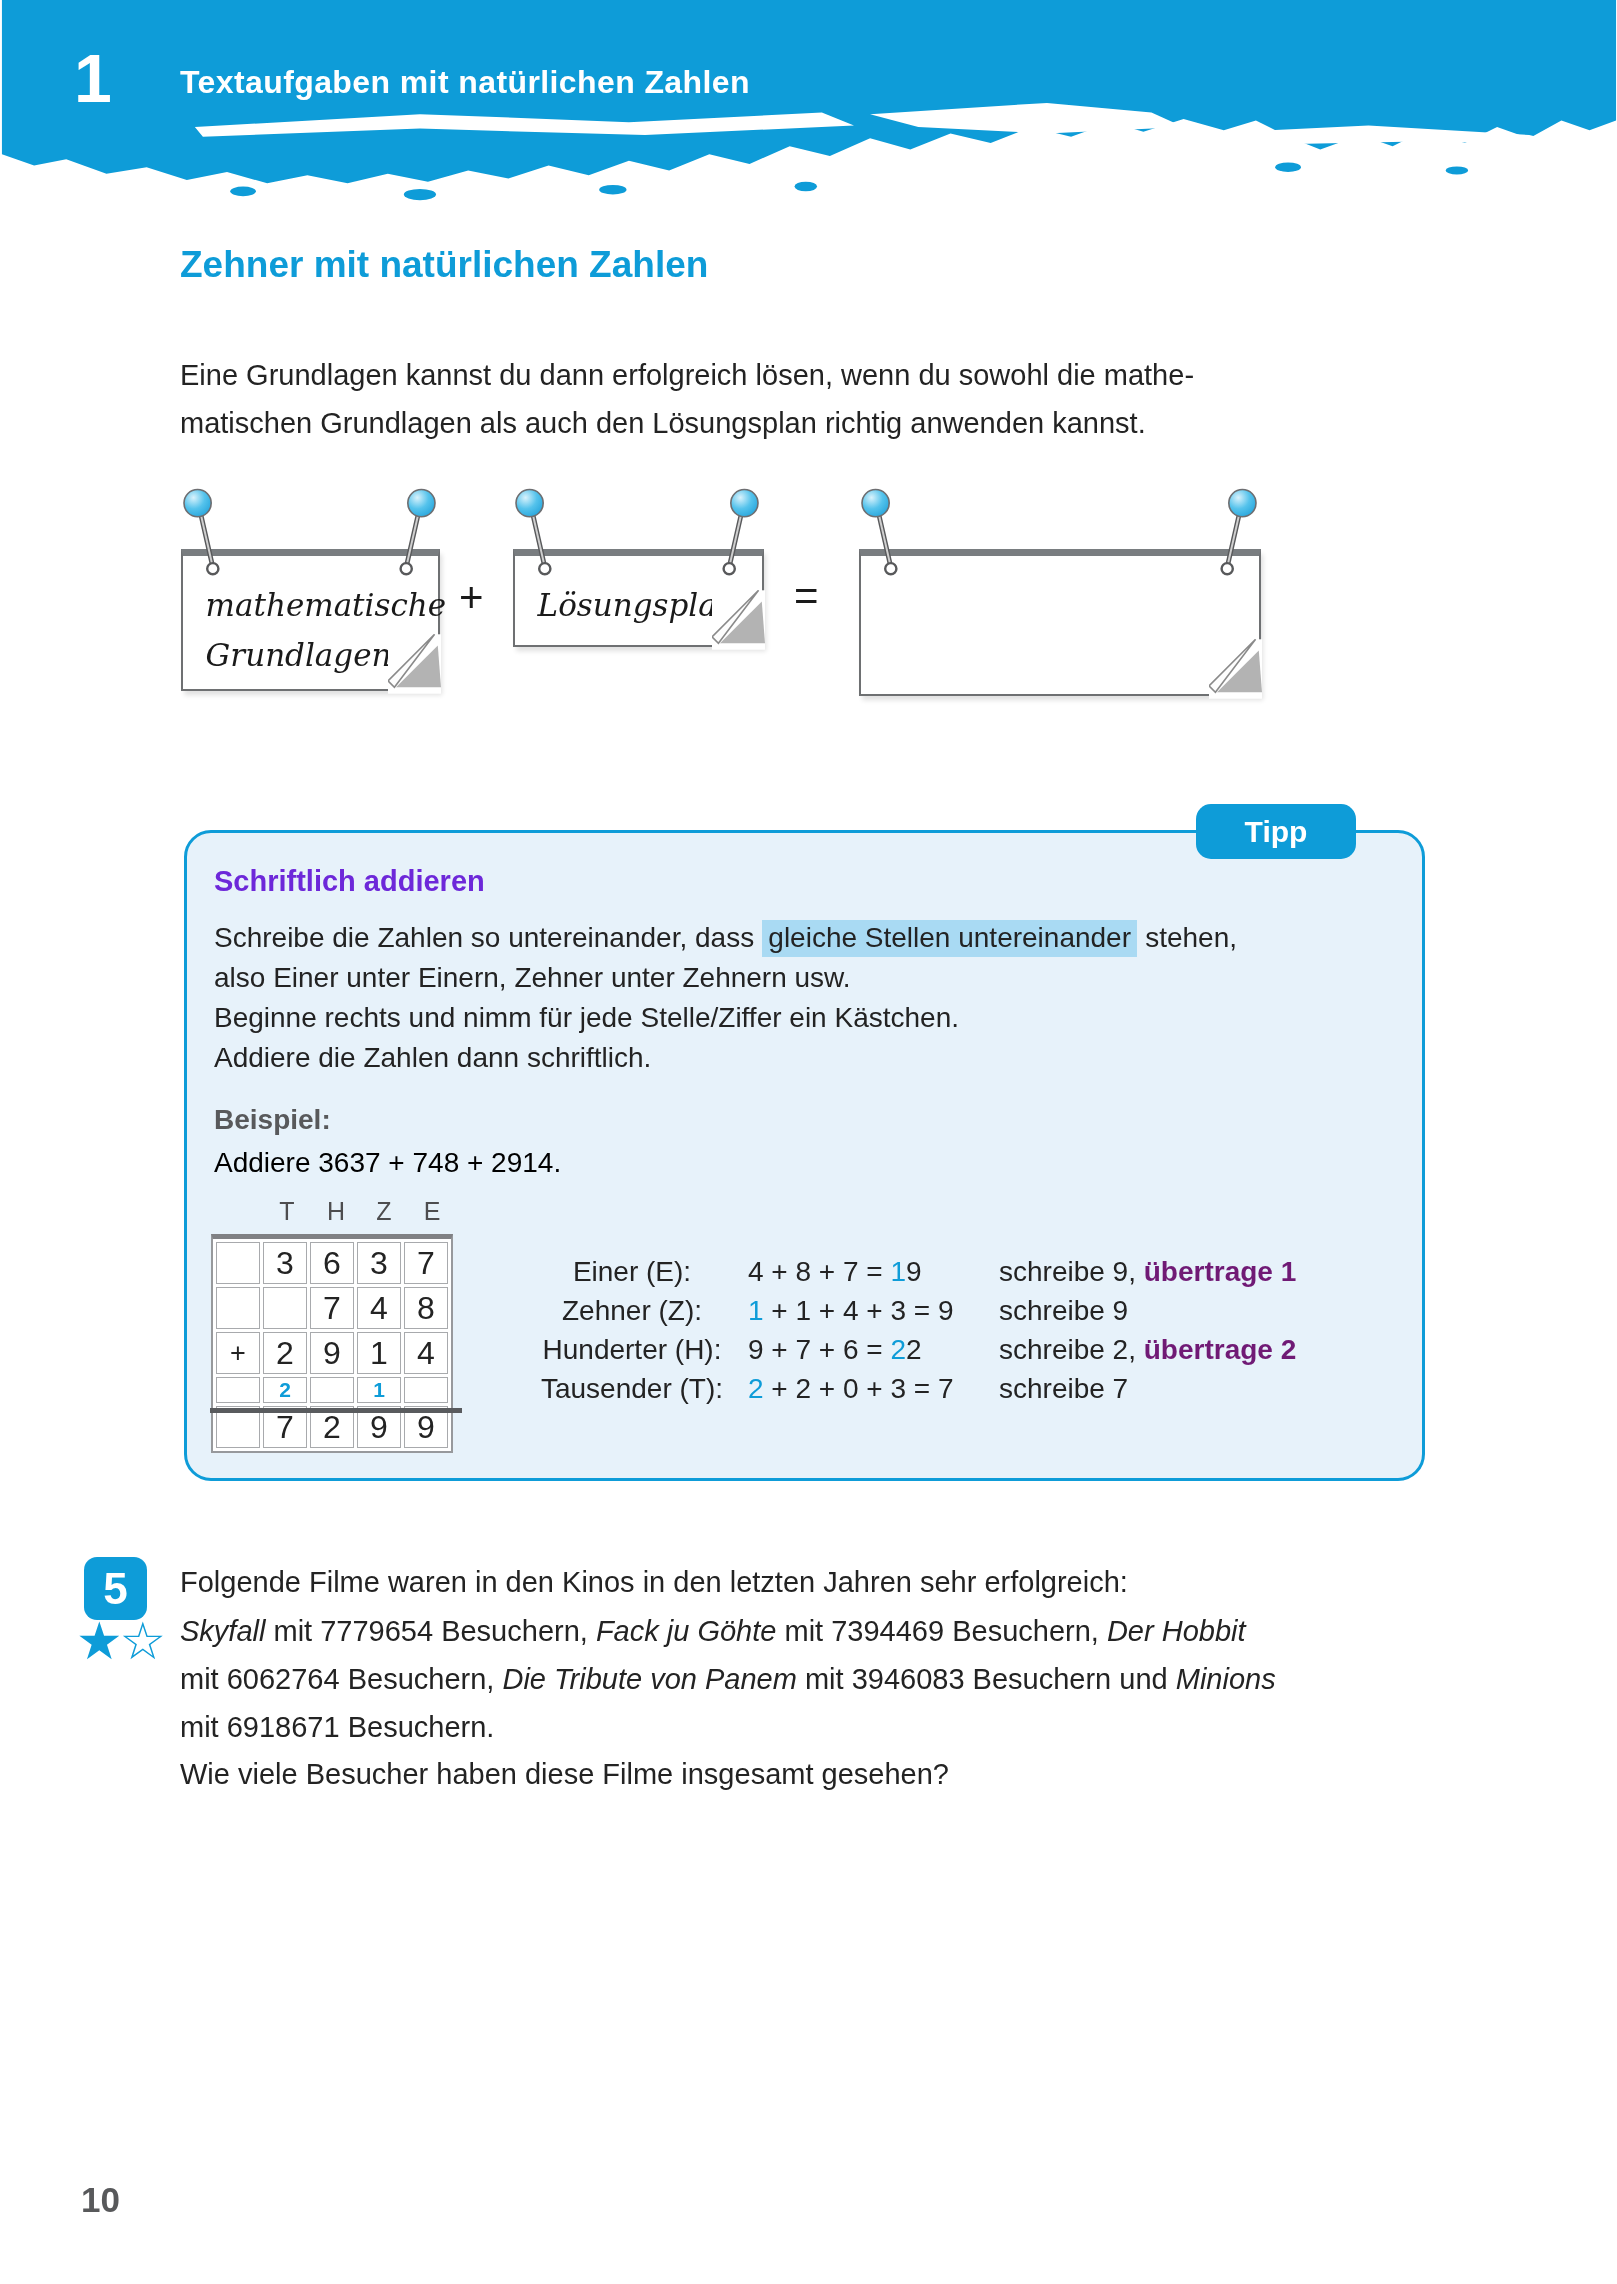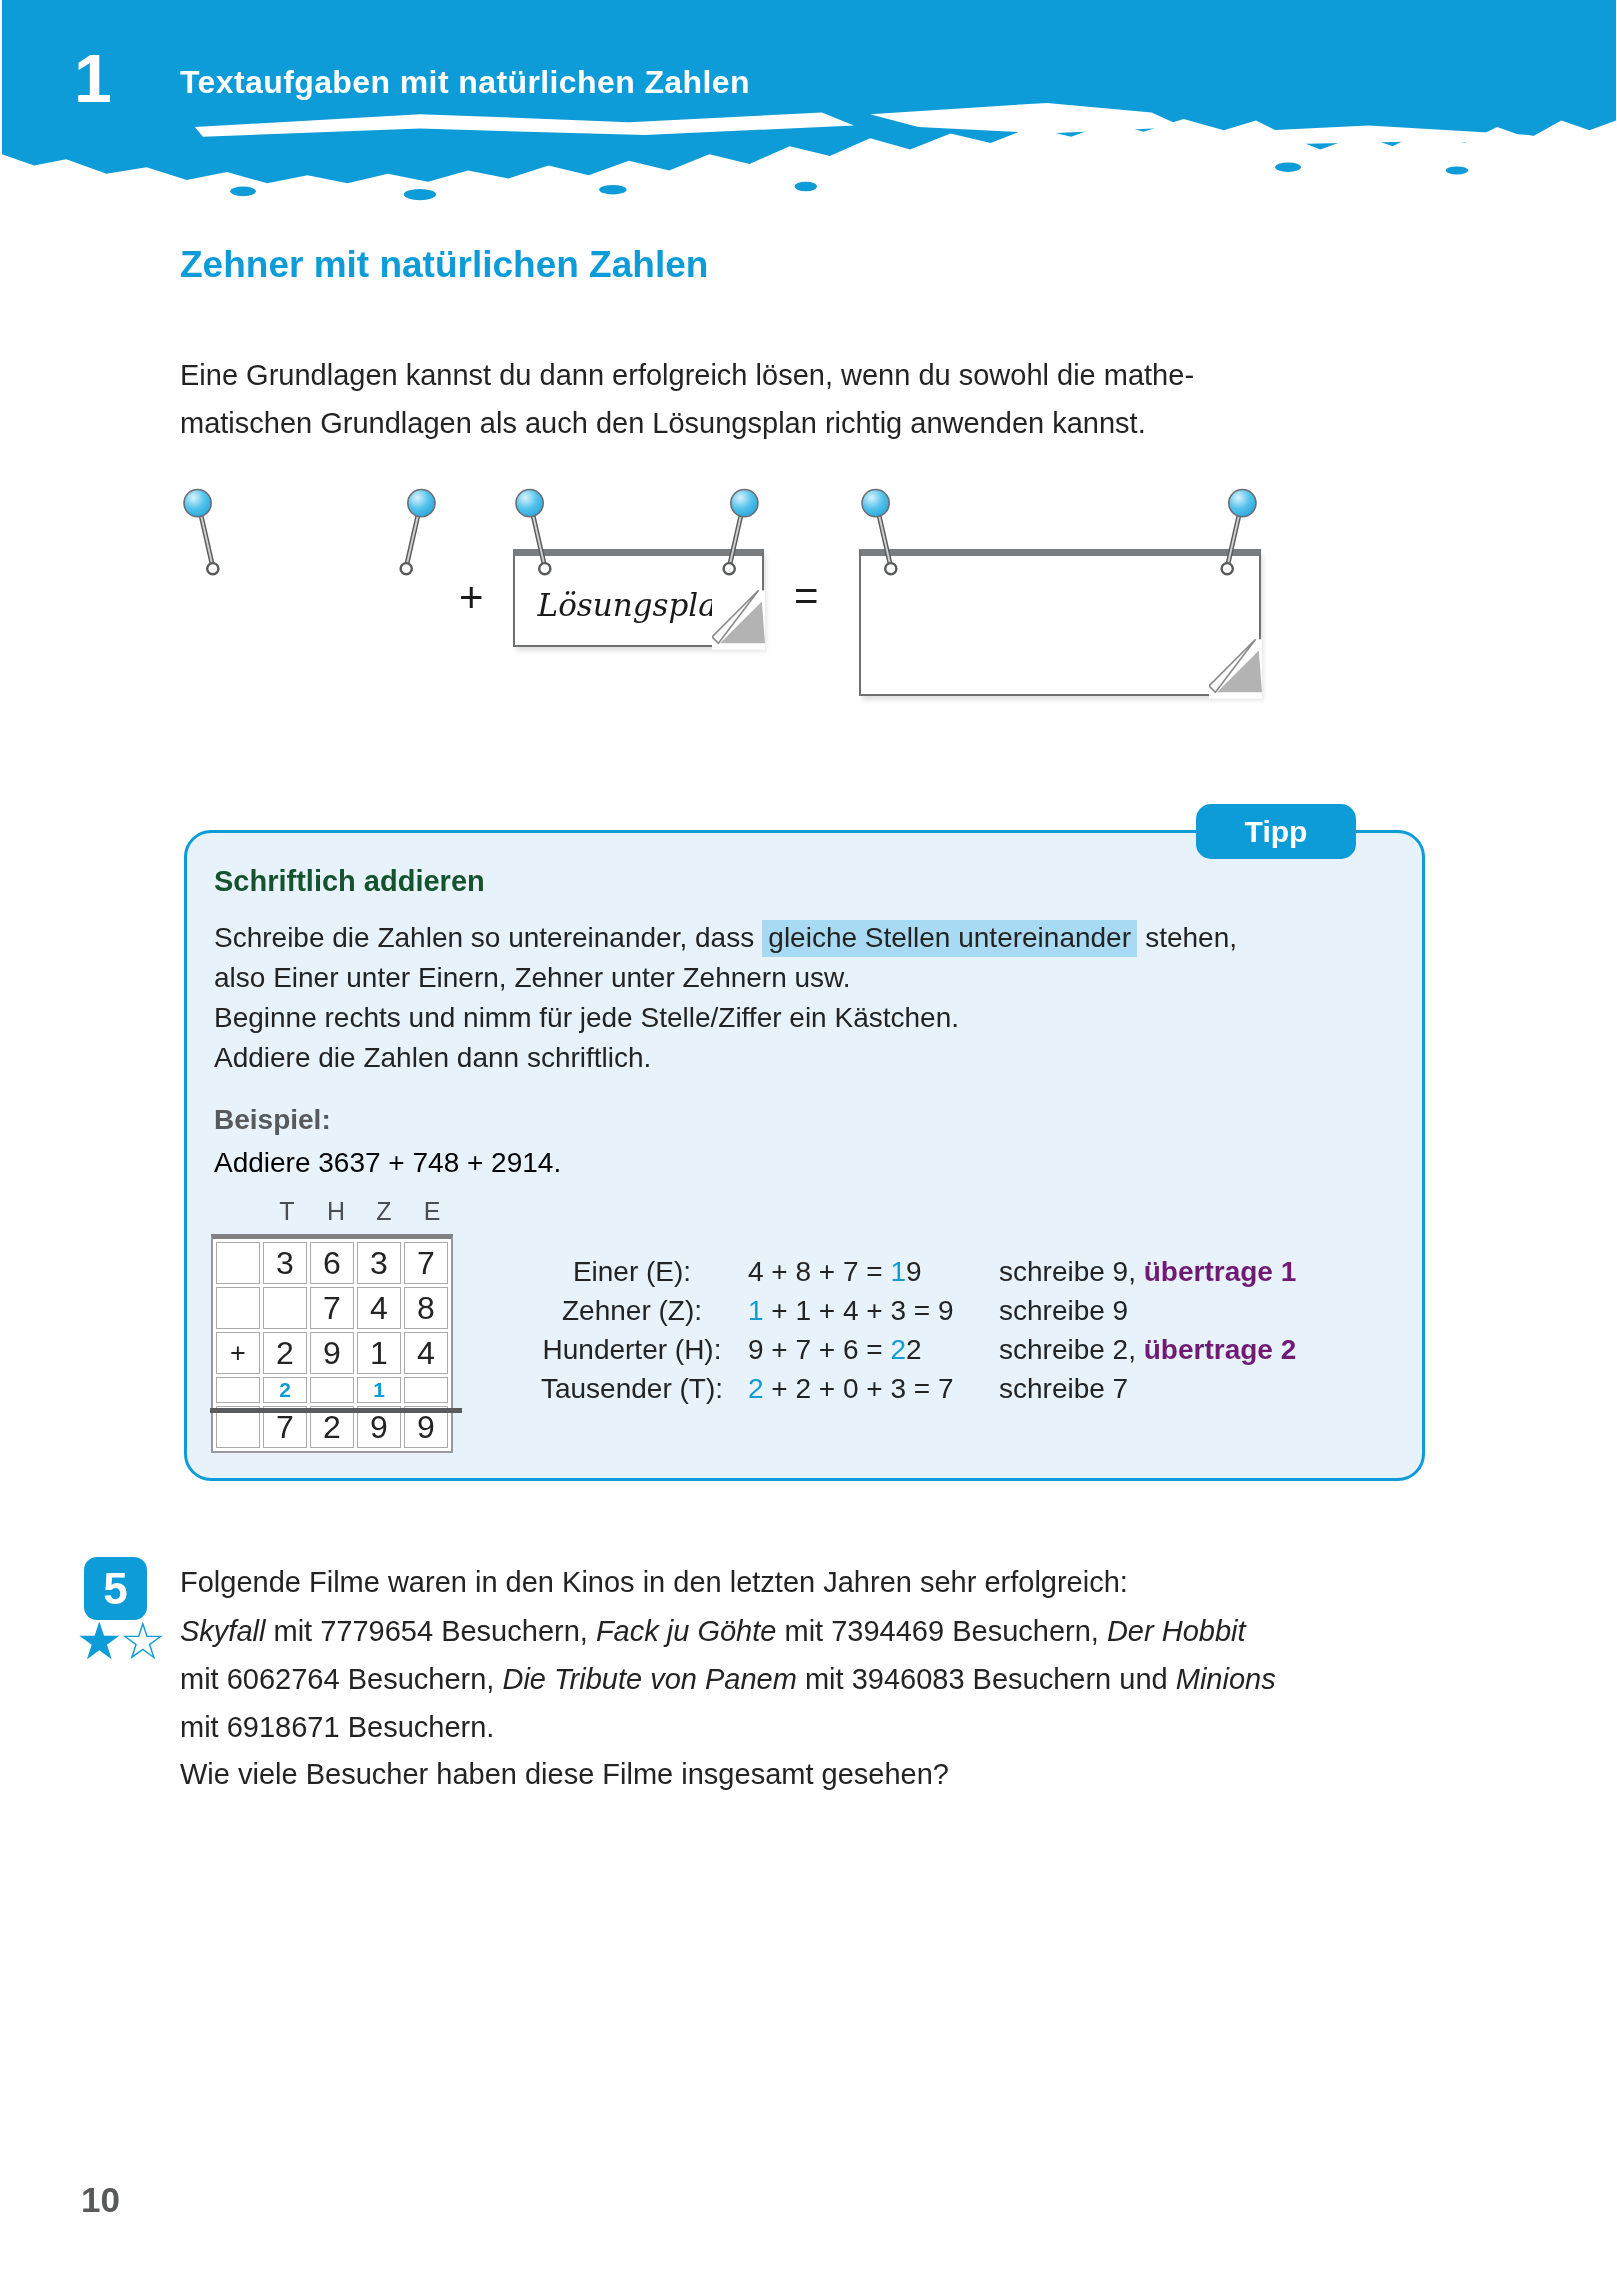--- a/index.html
+++ b/index.html
@@ -24,21 +24,21 @@
   .check{color:#0e9cd8;font-weight:bold;}
   .pin{position:absolute;}
   .fold{position:absolute;right:-3.2px;bottom:-4.8px;}
 
   
   .tip-box{position:absolute;left:184px;top:830px;width:1241px;height:651px;box-sizing:border-box;
         background:#e7f2fa;border:3.2px solid #0e9cd8;border-radius:27px;}
   .tip-tab{position:absolute;left:1009px;top:-29px;width:160px;height:55px;background:#0e9cd8;
         border-radius:15px;color:#fff;font-size:30px;font-weight:bold;display:flex;
         align-items:center;justify-content:center;z-index:3;}
-  .tip-title{position:absolute;left:27px;top:32px;font-size:29px;font-weight:bold;color:#14532d;}
+  .tip-title{position:absolute;left:27px;top:32px;font-size:29px;font-weight:bold;color:#6d28d9;}
   .tip-line{position:absolute;left:27px;font-size:28px;color:#232323;white-space:nowrap;}
   .hl{background:#a9daf3;padding:2.4px 6.4px 4px 6.4px;}
   .ex-label{position:absolute;left:27px;top:271px;font-size:28px;font-weight:bold;color:#58595b;}
   .ex-task{position:absolute;left:27px;top:314px;font-size:28px;color:#000000;}
 
   
   .grid-headers{position:absolute;left:24px;top:364px;width:250px;height:29px;}
   .grid-headers span{position:absolute;width:48px;text-align:center;font-size:25px;color:#4d4d4f;}
   .grid-wrap{position:absolute;left:24px;top:401px;width:250px;height:229px;}
   table.addgrid{border-collapse:separate;border-spacing:3.2px;background:#fff;
@@ -89,20 +89,31 @@
   </svg>
   <div class="chapter-num">1</div>
   <div class="chapter-title">Textaufgaben mit natürlichen Zahlen</div>
 
   <div class="main-heading">Zehner mit natürlichen Zahlen</div>
   <div class="intro">
     <div>Eine Grundlagen kannst du dann erfolgreich lösen, wenn du sowohl die mathe-</div>
     <div>matischen Grundlagen als auch den Lösungsplan richtig anwenden kannst.</div>
   </div>
 
+  <div class="note" style="left:181px;top:549px;width:259px;height:142px;">
+    <div class="note-text">
+      <div>mathematische</div>
+      <div>Grundlagen</div>
+    </div>
+    <svg class="fold" width="53" height="60" viewBox="0 0 66 74">
+      <rect x="0" y="0" width="66" height="74" fill="#ffffff"></rect>
+      <polygon points="10,66 62,14 66,66" fill="#b3b3b3"></polygon>
+      <polygon points="0,58 58,0 8,66" fill="#fdfdfd" stroke="#8a8a8a" stroke-width="2"></polygon>
+    </svg>
+  </div>
   <div class="note" style="left:513px;top:549px;width:251px;height:98px;">
     <div class="note-text">
       <div>Lösungsplan</div>
     </div>
     <svg class="fold" width="53" height="60" viewBox="0 0 66 74">
       <rect x="0" y="0" width="66" height="74" fill="#ffffff"></rect>
       <polygon points="10,66 62,14 66,66" fill="#b3b3b3"></polygon>
       <polygon points="0,58 58,0 8,66" fill="#fdfdfd" stroke="#8a8a8a" stroke-width="2"></polygon>
     </svg>
   </div>

